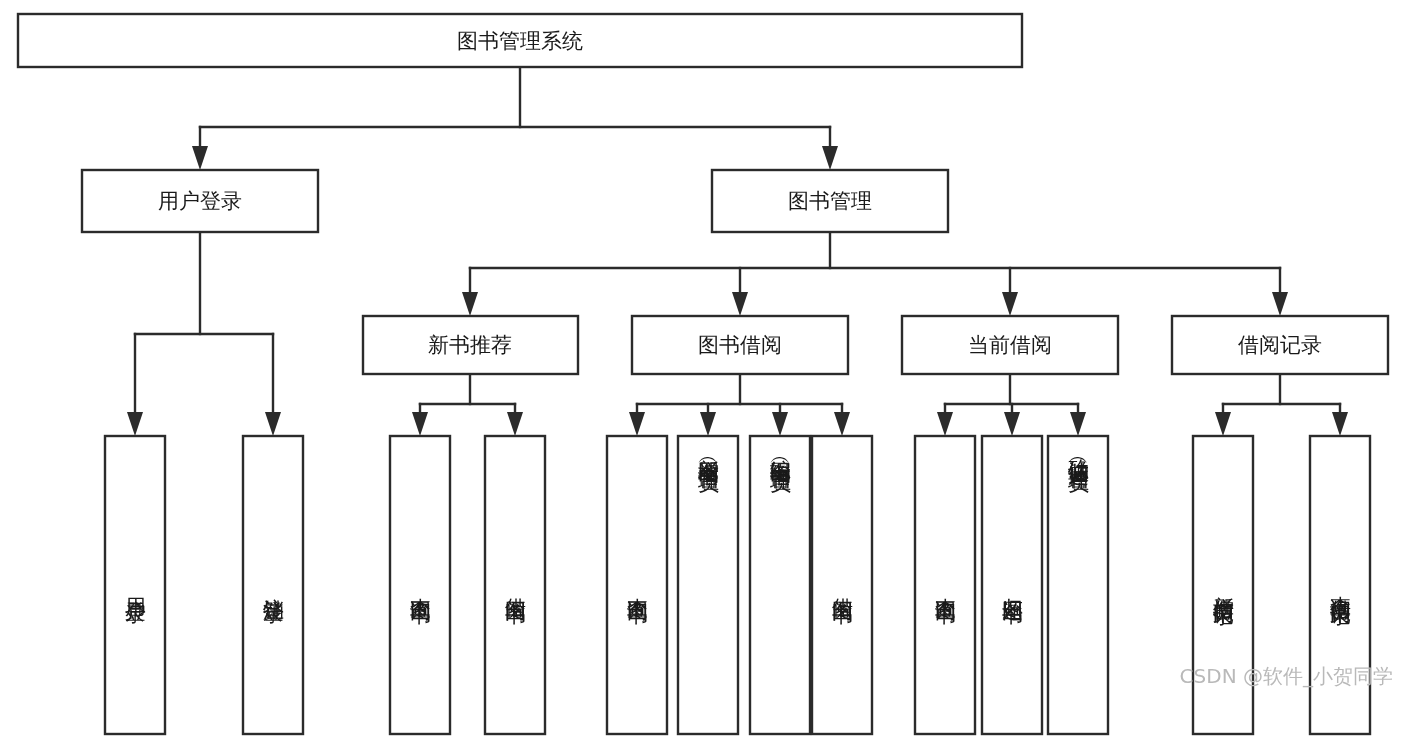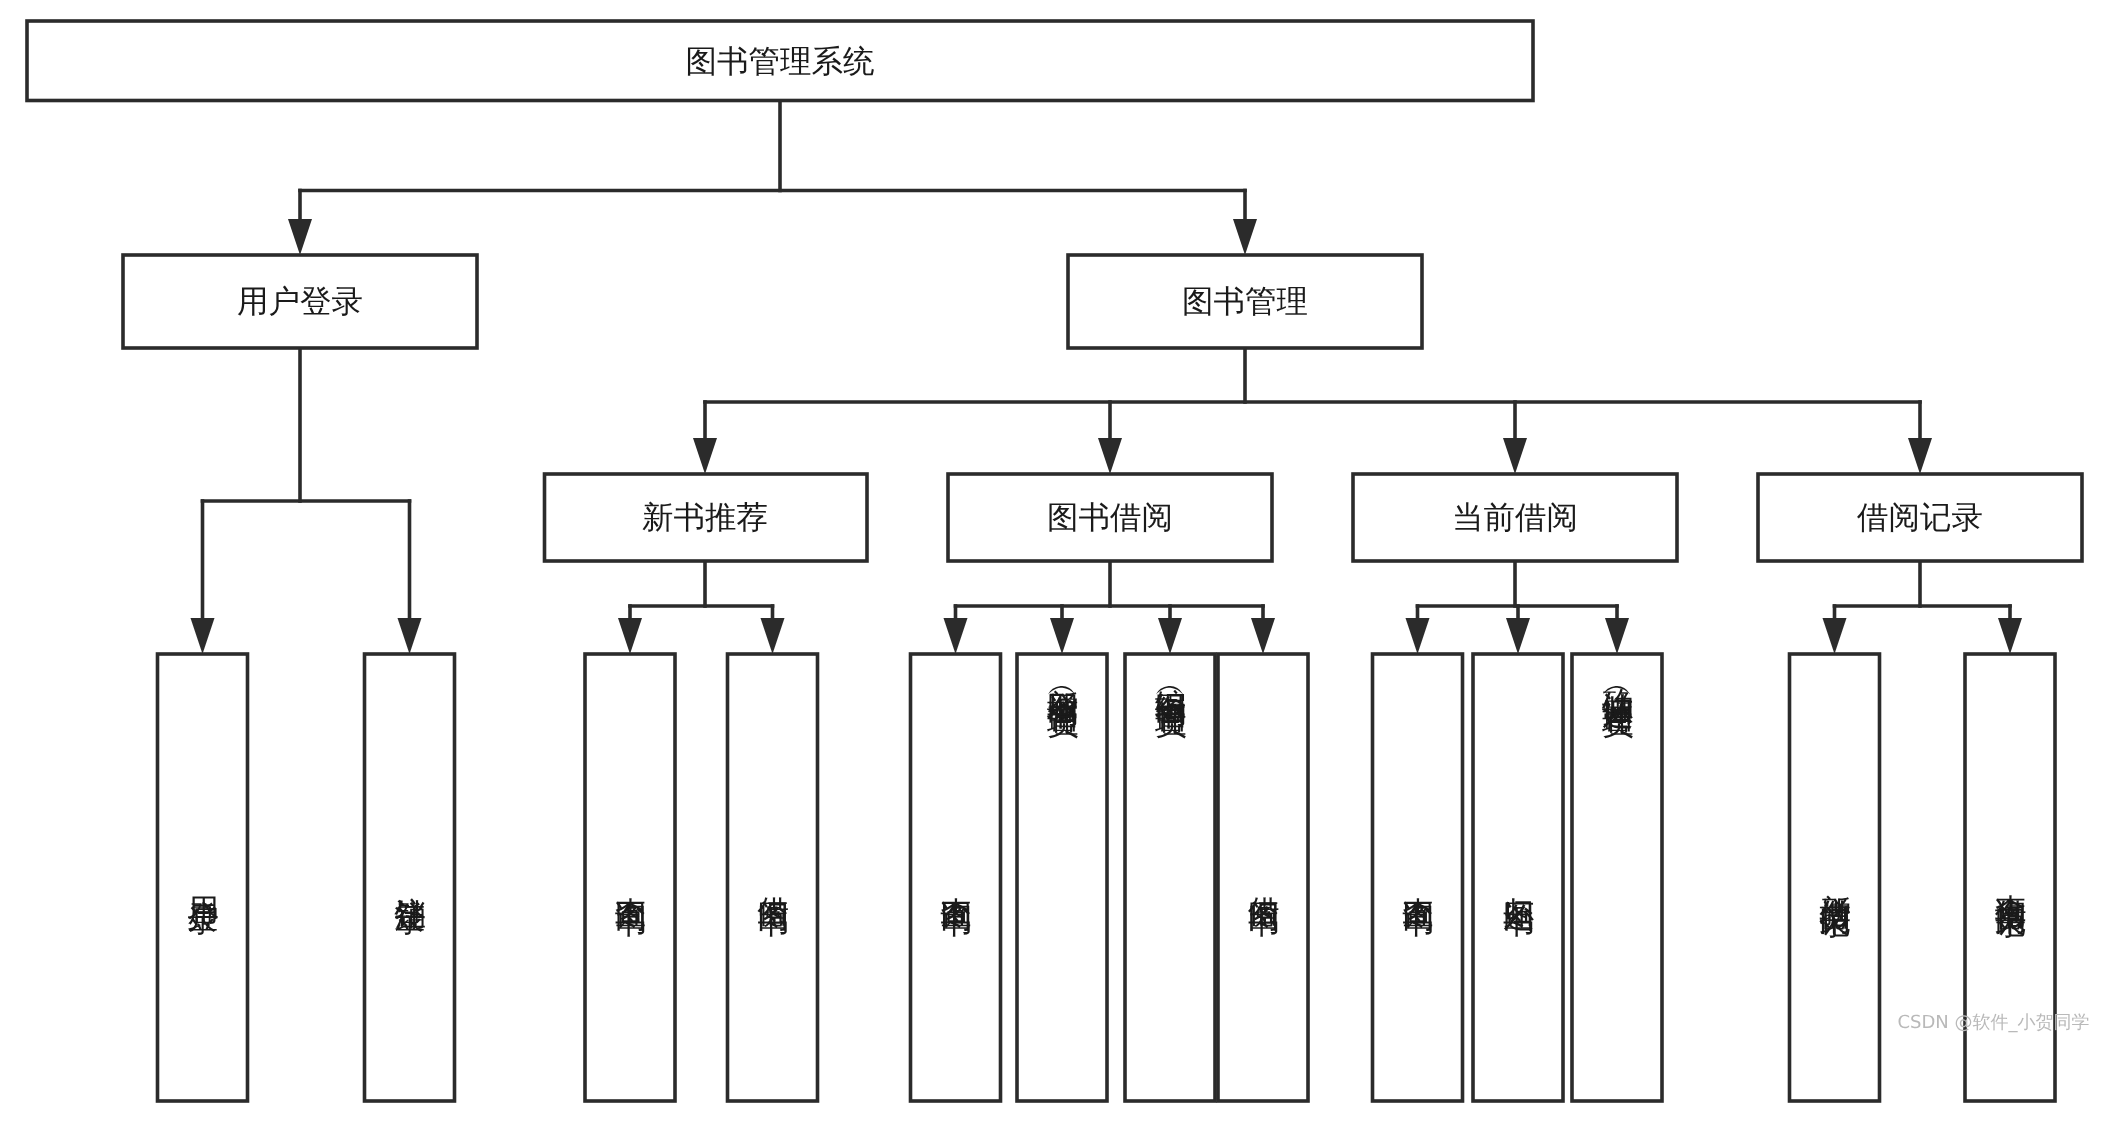--- a/index.html
+++ b/index.html
@@ -64,21 +64,21 @@
     line-height: 1;
     color: #1a1a1a;
     letter-spacing: 2px;
     white-space: nowrap;
   }
   .watermark {
     position: absolute;
     right: 12px;
     bottom: 4px;
     font-family: "DejaVu Sans", "Liberation Sans", sans-serif;
-    font-size: 12px;
+    font-size: 20px;
     color: #b9b9b9;
     white-space: nowrap;
     pointer-events: none;
   }
 </style>
 </head>
 <body>
 
 <div id="diagram-root">
 

